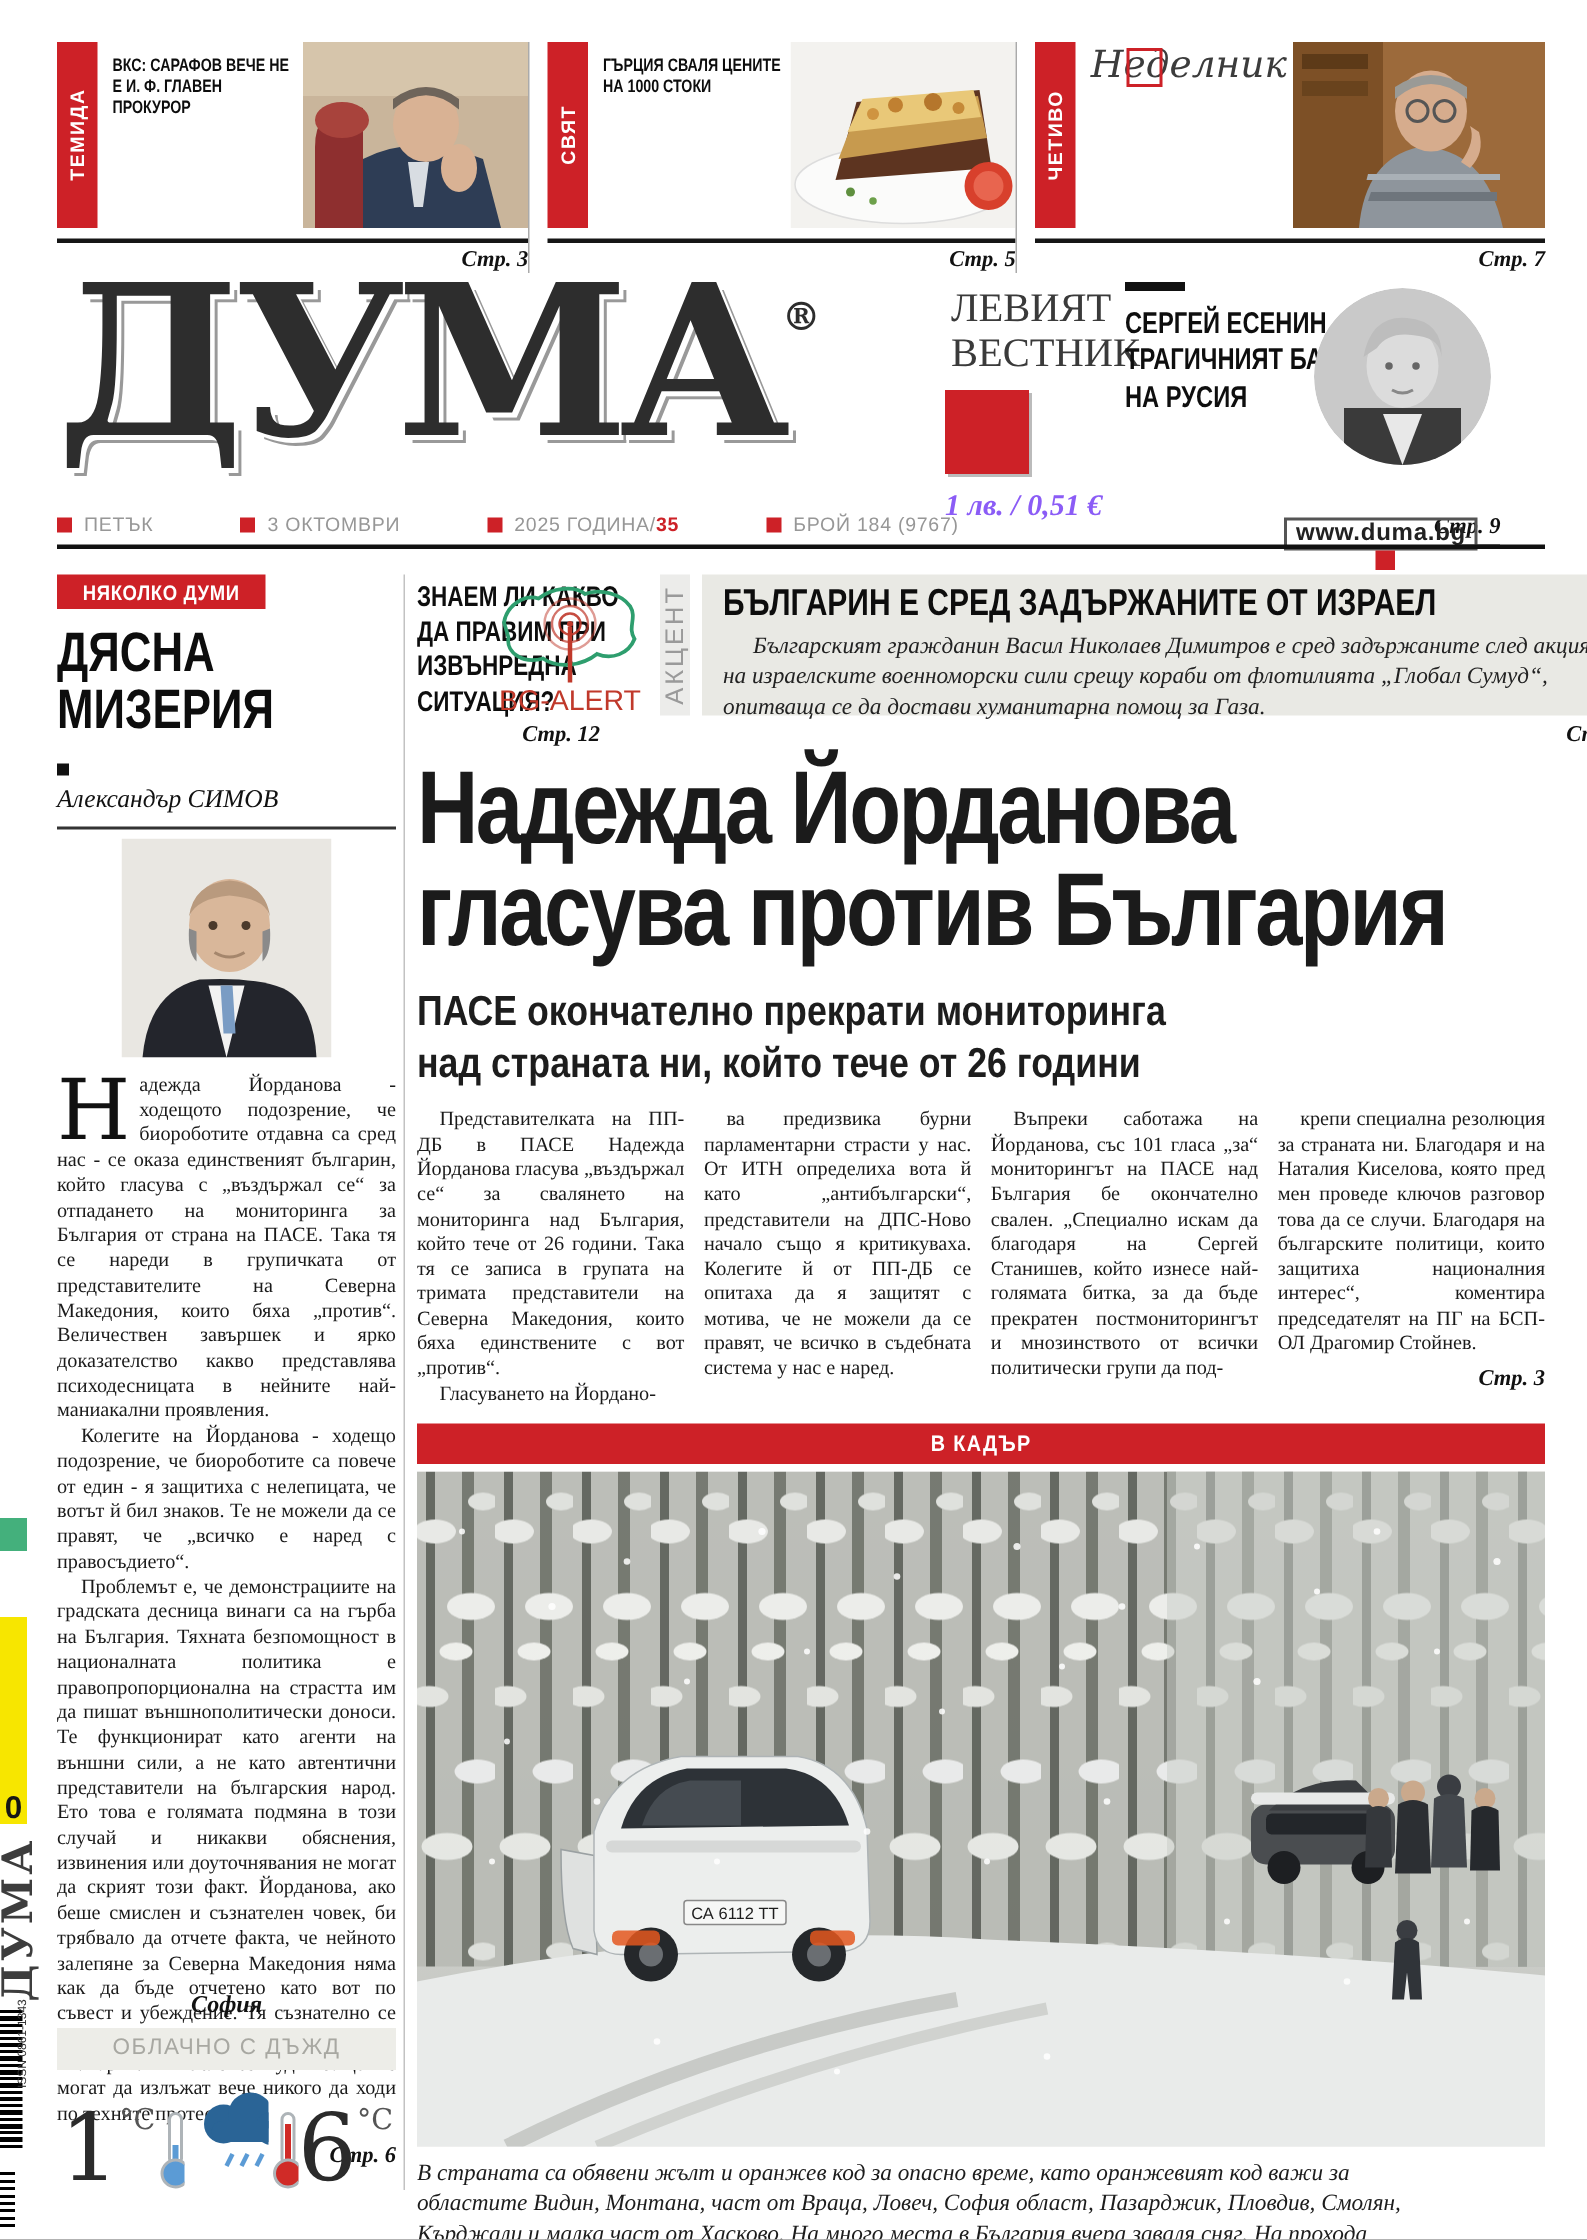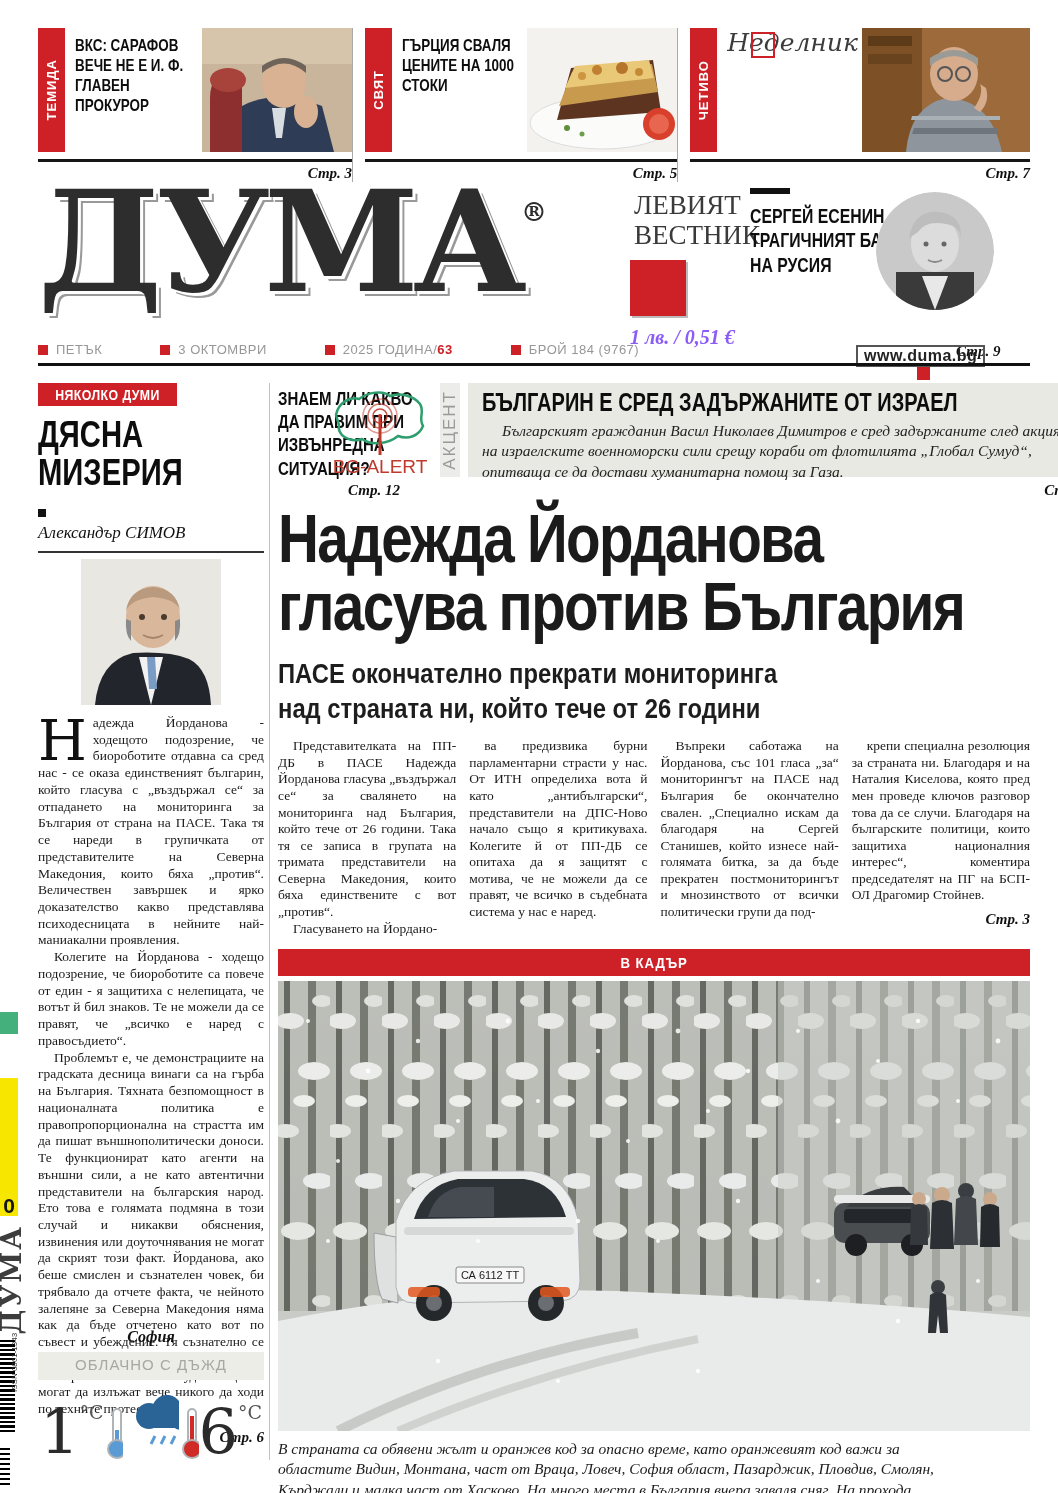--- a/index.html
+++ b/index.html
@@ -13,21 +13,21 @@
   
   .teasers{left:38px;top:28px;width:992px;display:flex;}
   .teaser{position:relative;}
   .t1{width:318px;} .t2{width:316px;padding-left:12px;border-left:1px solid #aaa;}
   .t3{width:344px;padding-left:12px;border-left:1px solid #aaa;}
   .tmain{display:flex;height:124px;}
   .ttab{width:27px;background:var(--red);color:#fff;display:flex;align-items:center;justify-content:center;}
   .ttab span{writing-mode:vertical-rl;transform:rotate(180deg);font-family:"Liberation Sans",sans-serif;
              font-weight:bold;font-size:13px;letter-spacing:1px;}
   .ttitle{flex:1;padding:8px 2px 0 10px;font-family:"Liberation Sans",sans-serif;
-          font-weight:bold;font-size:17px;line-height:1.18;color:#0d0d0d;}
+          font-weight:bold;font-size:12px;line-height:1.18;color:#0d0d0d;}
   .tphoto{height:124px;overflow:hidden;}
   .tfoot{border-top:3px solid #161616;margin-top:7px;padding-top:2px;text-align:right;}
   .brand{font-style:italic;font-size:25px;color:#3c3c3c;font-family:"DejaVu Serif",serif;
          margin:2px 0 2px 10px;line-height:1;}
   .brandbox{position:absolute;left:34px;top:4px;width:20px;height:22px;border:2px solid var(--red);}
   
   .masthead{left:38px;top:176px;width:992px;height:166px;}
   .logo{font-family:"DejaVu Serif",serif;font-weight:bold;font-size:140px;line-height:.95;
         letter-spacing:-6px;color:#2d2d2d;text-shadow:3px 3px 0 #fff,5px 5px 0 #999;}
   .logo sup{font-size:26px;letter-spacing:0;vertical-align:70px;text-shadow:none;color:#2d2d2d;}
@@ -237,21 +237,21 @@
         <span class="bullet"></span>
         <span>ПЕТЪК</span>
       </div>
     <div class="dl">
         <span class="bullet"></span>
         <span>3 ОКТОМВРИ</span>
       </div>
     <div class="dl">
         <span class="bullet"></span>
         <span>2025 ГОДИНА/</span>
-        <span class="red">63</span>
+        <span class="red">35</span>
       </div>
     <div class="dl">
         <span class="bullet"></span>
         <span>БРОЙ 184 (9767)</span>
       </div>
   </div>
   <div class="abs website">
     <b>www.duma.bg</b>
       <i></i>
   </div>

